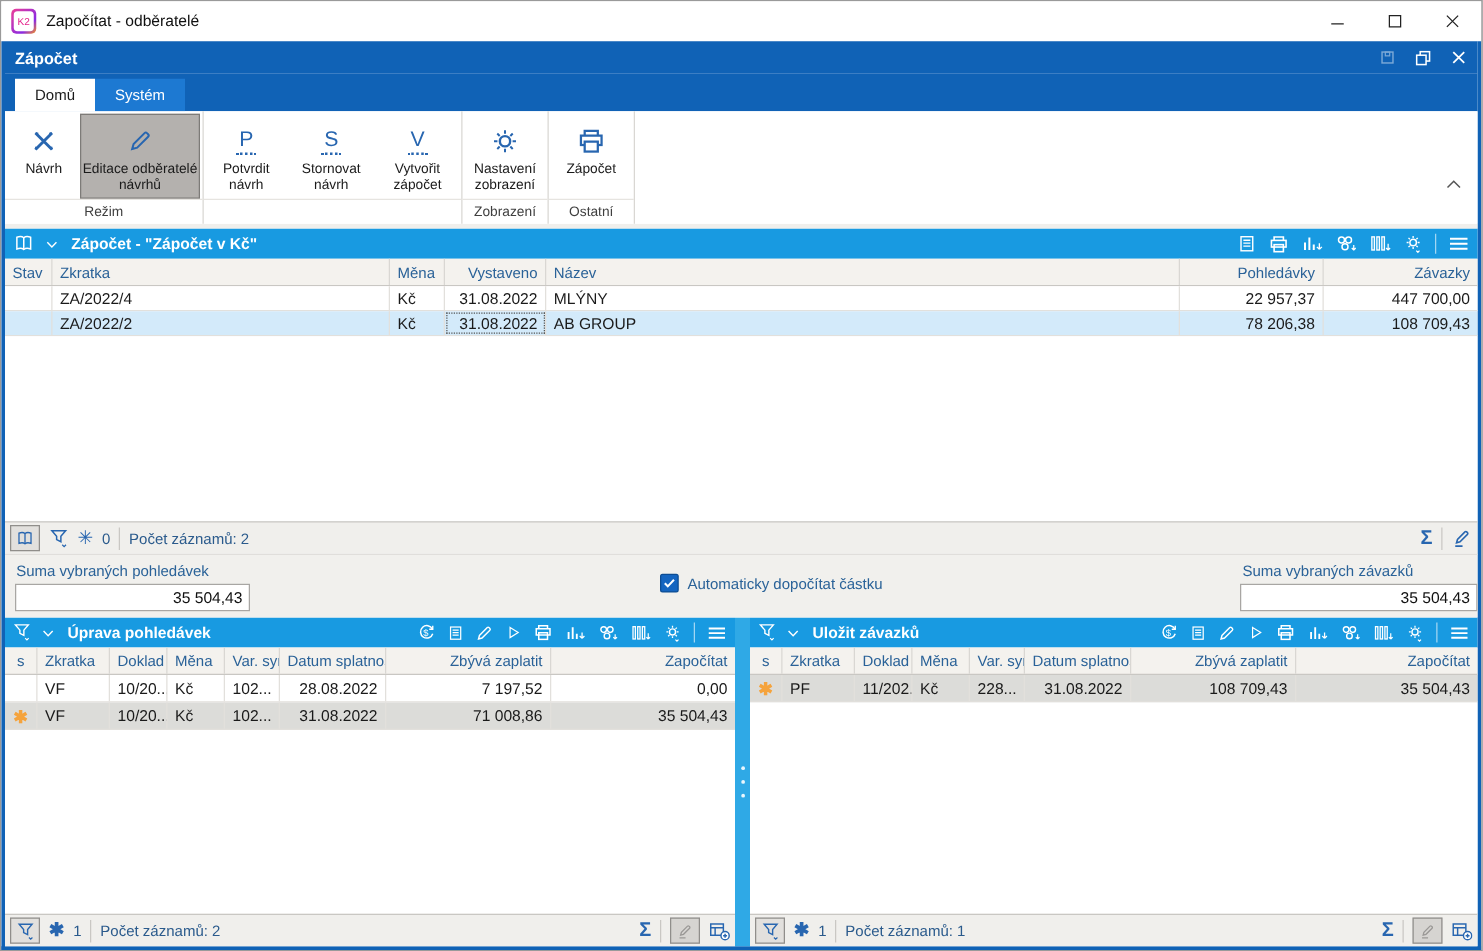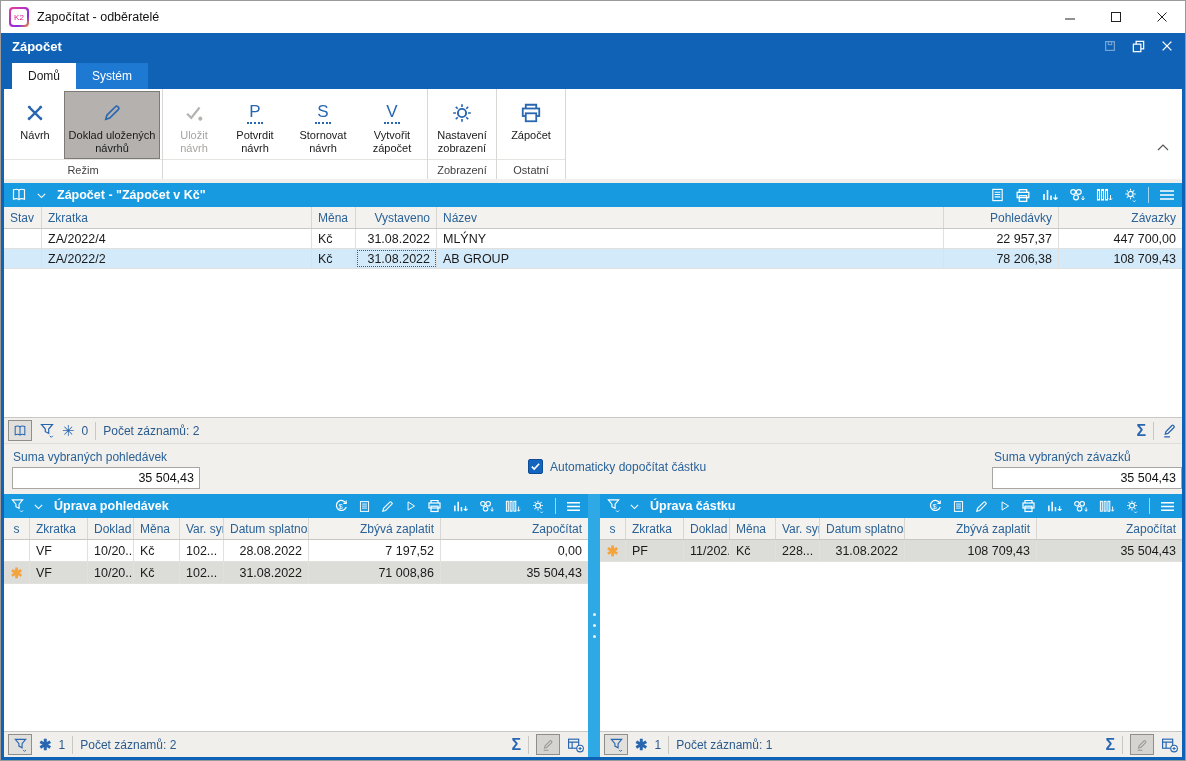--- a/index.html
+++ b/index.html
@@ -188,37 +188,28 @@
                 </svg>
             </span>
             <span>Návrh</span>
           </div>
           <div class="rbtn selected" style="width:96px">
             <span class="ric">
               <svg width="20" height="20" viewBox="0 0 16 16">
                   <path d="M3 13l.9-3.2 7-7a1.1 1.1 0 0 1 1.55 0l.75.75a1.1 1.1 0 0 1 0 1.55l-7 7L3 13z" fill="none" stroke="currentColor" stroke-width="1.3"></path>
                 </svg>
             </span>
-            <span>Doklad uložených návrhů</span>
+            <span>Editace odběratelé návrhů</span>
           </div>
         </div>
         <div class="rcap">Režim</div>
       </div>
 
       <div class="rgroup">
         <div class="rbtns">
-          <div class="rbtn disabled" style="width:58px">
-            <span class="ric">
-              <svg width="22" height="22" viewBox="0 0 16 16">
-                  <path d="M3 8.5l3 3L12 4" fill="none" stroke="currentColor" stroke-width="1.6"></path>
-                  <path d="M12.6 10.6v3M11.1 12.1h3M11.6 11.1l2 2M13.6 11.1l-2 2" stroke="currentColor" stroke-width=".9"></path>
-                </svg>
-            </span>
-            <span>Uložit návrh</span>
-          </div>
           <div class="rbtn" style="width:64px">
             <span class="ric">
                 <span class="rletter">P</span>
               </span>
             <span>Potvrdit návrh</span>
           </div>
           <div class="rbtn" style="width:72px">
             <span class="ric">
                 <span class="rletter">S</span>
               </span>
@@ -609,21 +600,21 @@
             <svg width="15" height="16" viewBox="0 0 16 17">
                 <path d="M2.5 2h11L9.7 6.5v4.4L6.3 9.2V6.5z" fill="none" stroke="#fff" stroke-width="1.2"></path>
                 <path d="M10.8 13.3l1.5 1.5 1.5-1.5" fill="none" stroke="#fff" stroke-width="1"></path>
               </svg>
           </span>
           <span>
             <svg width="13" height="13" viewBox="0 0 16 16">
                 <path d="M3.5 6l4.5 4.5L12.5 6" fill="none" stroke="#fff" stroke-width="1.4"></path>
               </svg>
           </span>
-          <span class="panel-title">Úprava částku</span>
+          <span class="panel-title">Uložit závazků</span>
           <div class="ph-right">
             <span>
               <svg width="16" height="16" viewBox="0 0 16 16">
                   <path d="M12.9 5.2A5 5 0 1 0 13.2 9" fill="none" stroke="#fff" stroke-width="1.2"></path>
                   <path d="M13.2 2.6v2.8h-2.8" fill="none" stroke="#fff" stroke-width="1.1"></path>
                   <text x="5.6" y="10.6" font-size="7.5" fill="#fff" font-family="Liberation Sans, sans-serif">$</text>
                 </svg>
             </span>
             <span>
               <svg width="13" height="15" viewBox="0 0 16 16">

